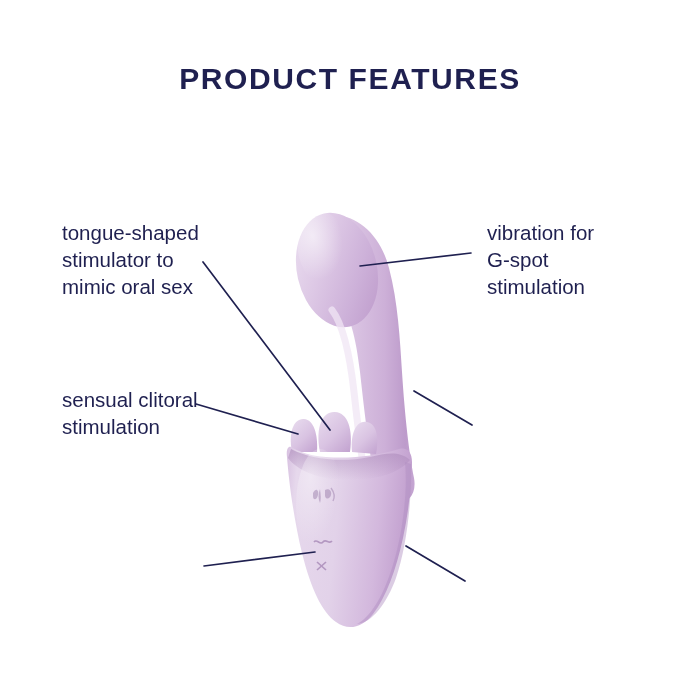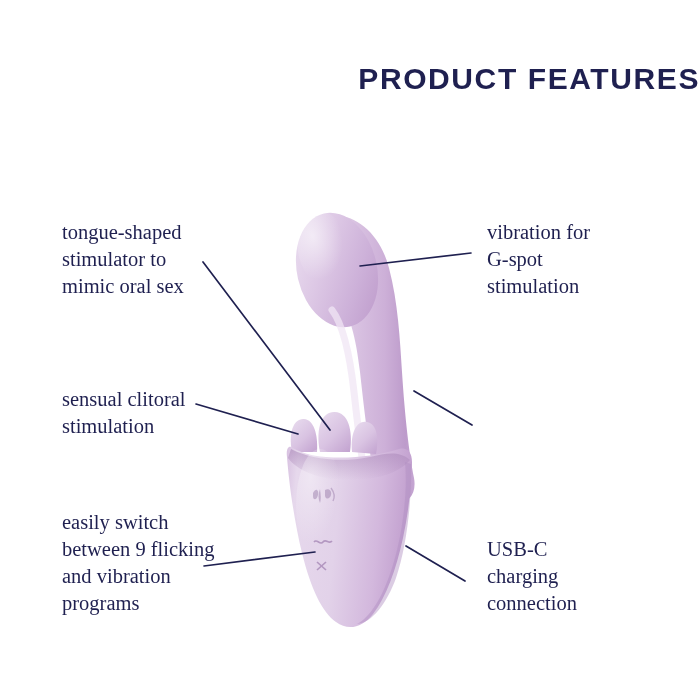--- a/index.html
+++ b/index.html
@@ -15,36 +15,35 @@
     overflow: hidden;
     font-family: "Liberation Sans", sans-serif;
   }
 
   
   #title {
     position: absolute;
     left: 0;
     top: 62px;
     width: 700px;
-    text-align: right;
+    text-align: center;
     font-size: 30px;
     font-weight: bold;
     letter-spacing: 1.6px;
     color: #1f2050;
   }
 
   
   .callout {
     position: absolute;
     color: #1f2050;
     font-size: 20.5px;
     line-height: 27px;
     font-weight: 500;
     white-space: pre-line;
-    font-family: Liberation Serif, serif;
   }
   .callout.left  { text-align: left; }
   .callout.right { text-align: left; }
 
   #c-tongue   { left: 62px;  top: 219px; width: 215px; }
   #c-clit     { left: 62px;  top: 374px; width: 215px; margin-top: 12px; }
   #c-programs { left: 62px;  top: 509px; width: 215px; }
   #c-gspot    { left: 487px; top: 219px; width: 180px; }
   #c-smooth   { left: 487px; top: 374px; width: 180px; }
   #c-usb      { left: 487px; top: 536px; width: 180px; }
@@ -200,27 +199,20 @@
     <line x1="465" y1="581" x2="406" y2="546"></line>
   </svg>
 
   <div class="callout left" id="c-tongue">tongue-shaped
 stimulator to
 mimic oral sex</div>
 
   <div class="callout left" id="c-clit">sensual clitoral
 stimulation</div>
 
-  <div class="callout left" id="c-programs">easily switch
-between 9 flicking
-and vibration
-programs</div>
 
   <div class="callout right" id="c-gspot">vibration for
 G-spot
 stimulation</div>
 
 
-  <div class="callout right" id="c-usb">USB-C
-charging
-connection</div>
 
 </div>
 
 </body></html>

